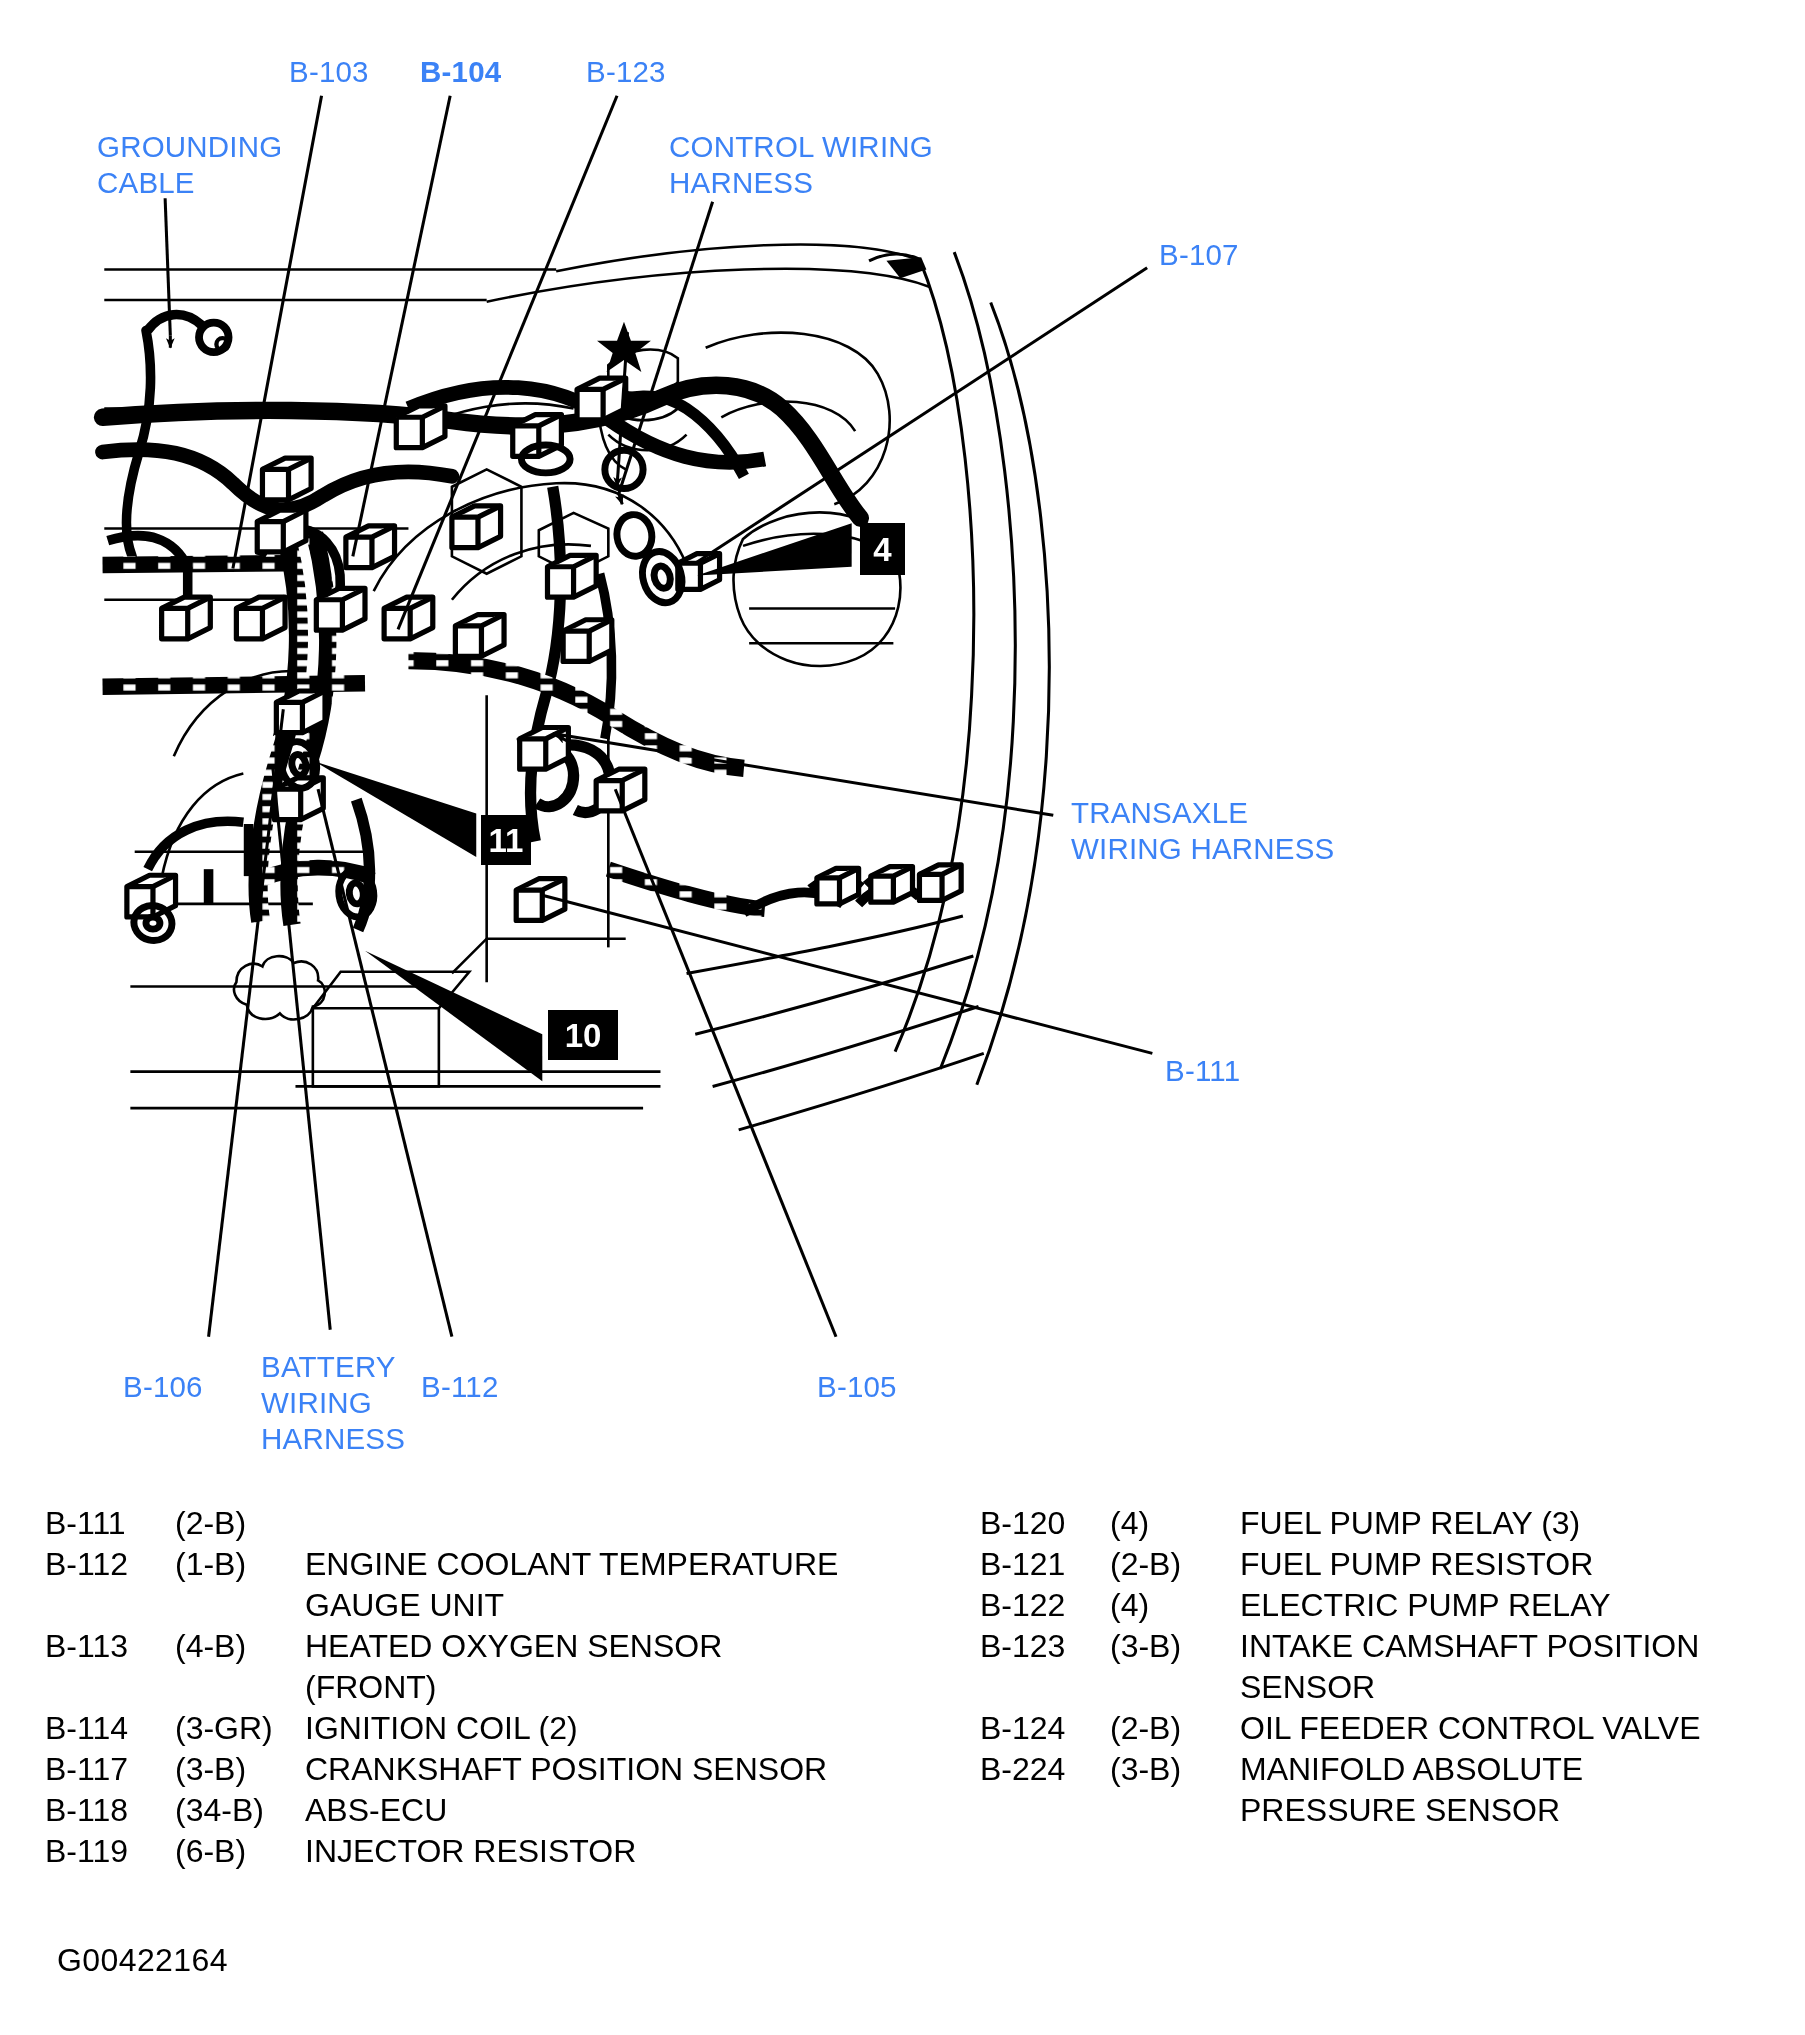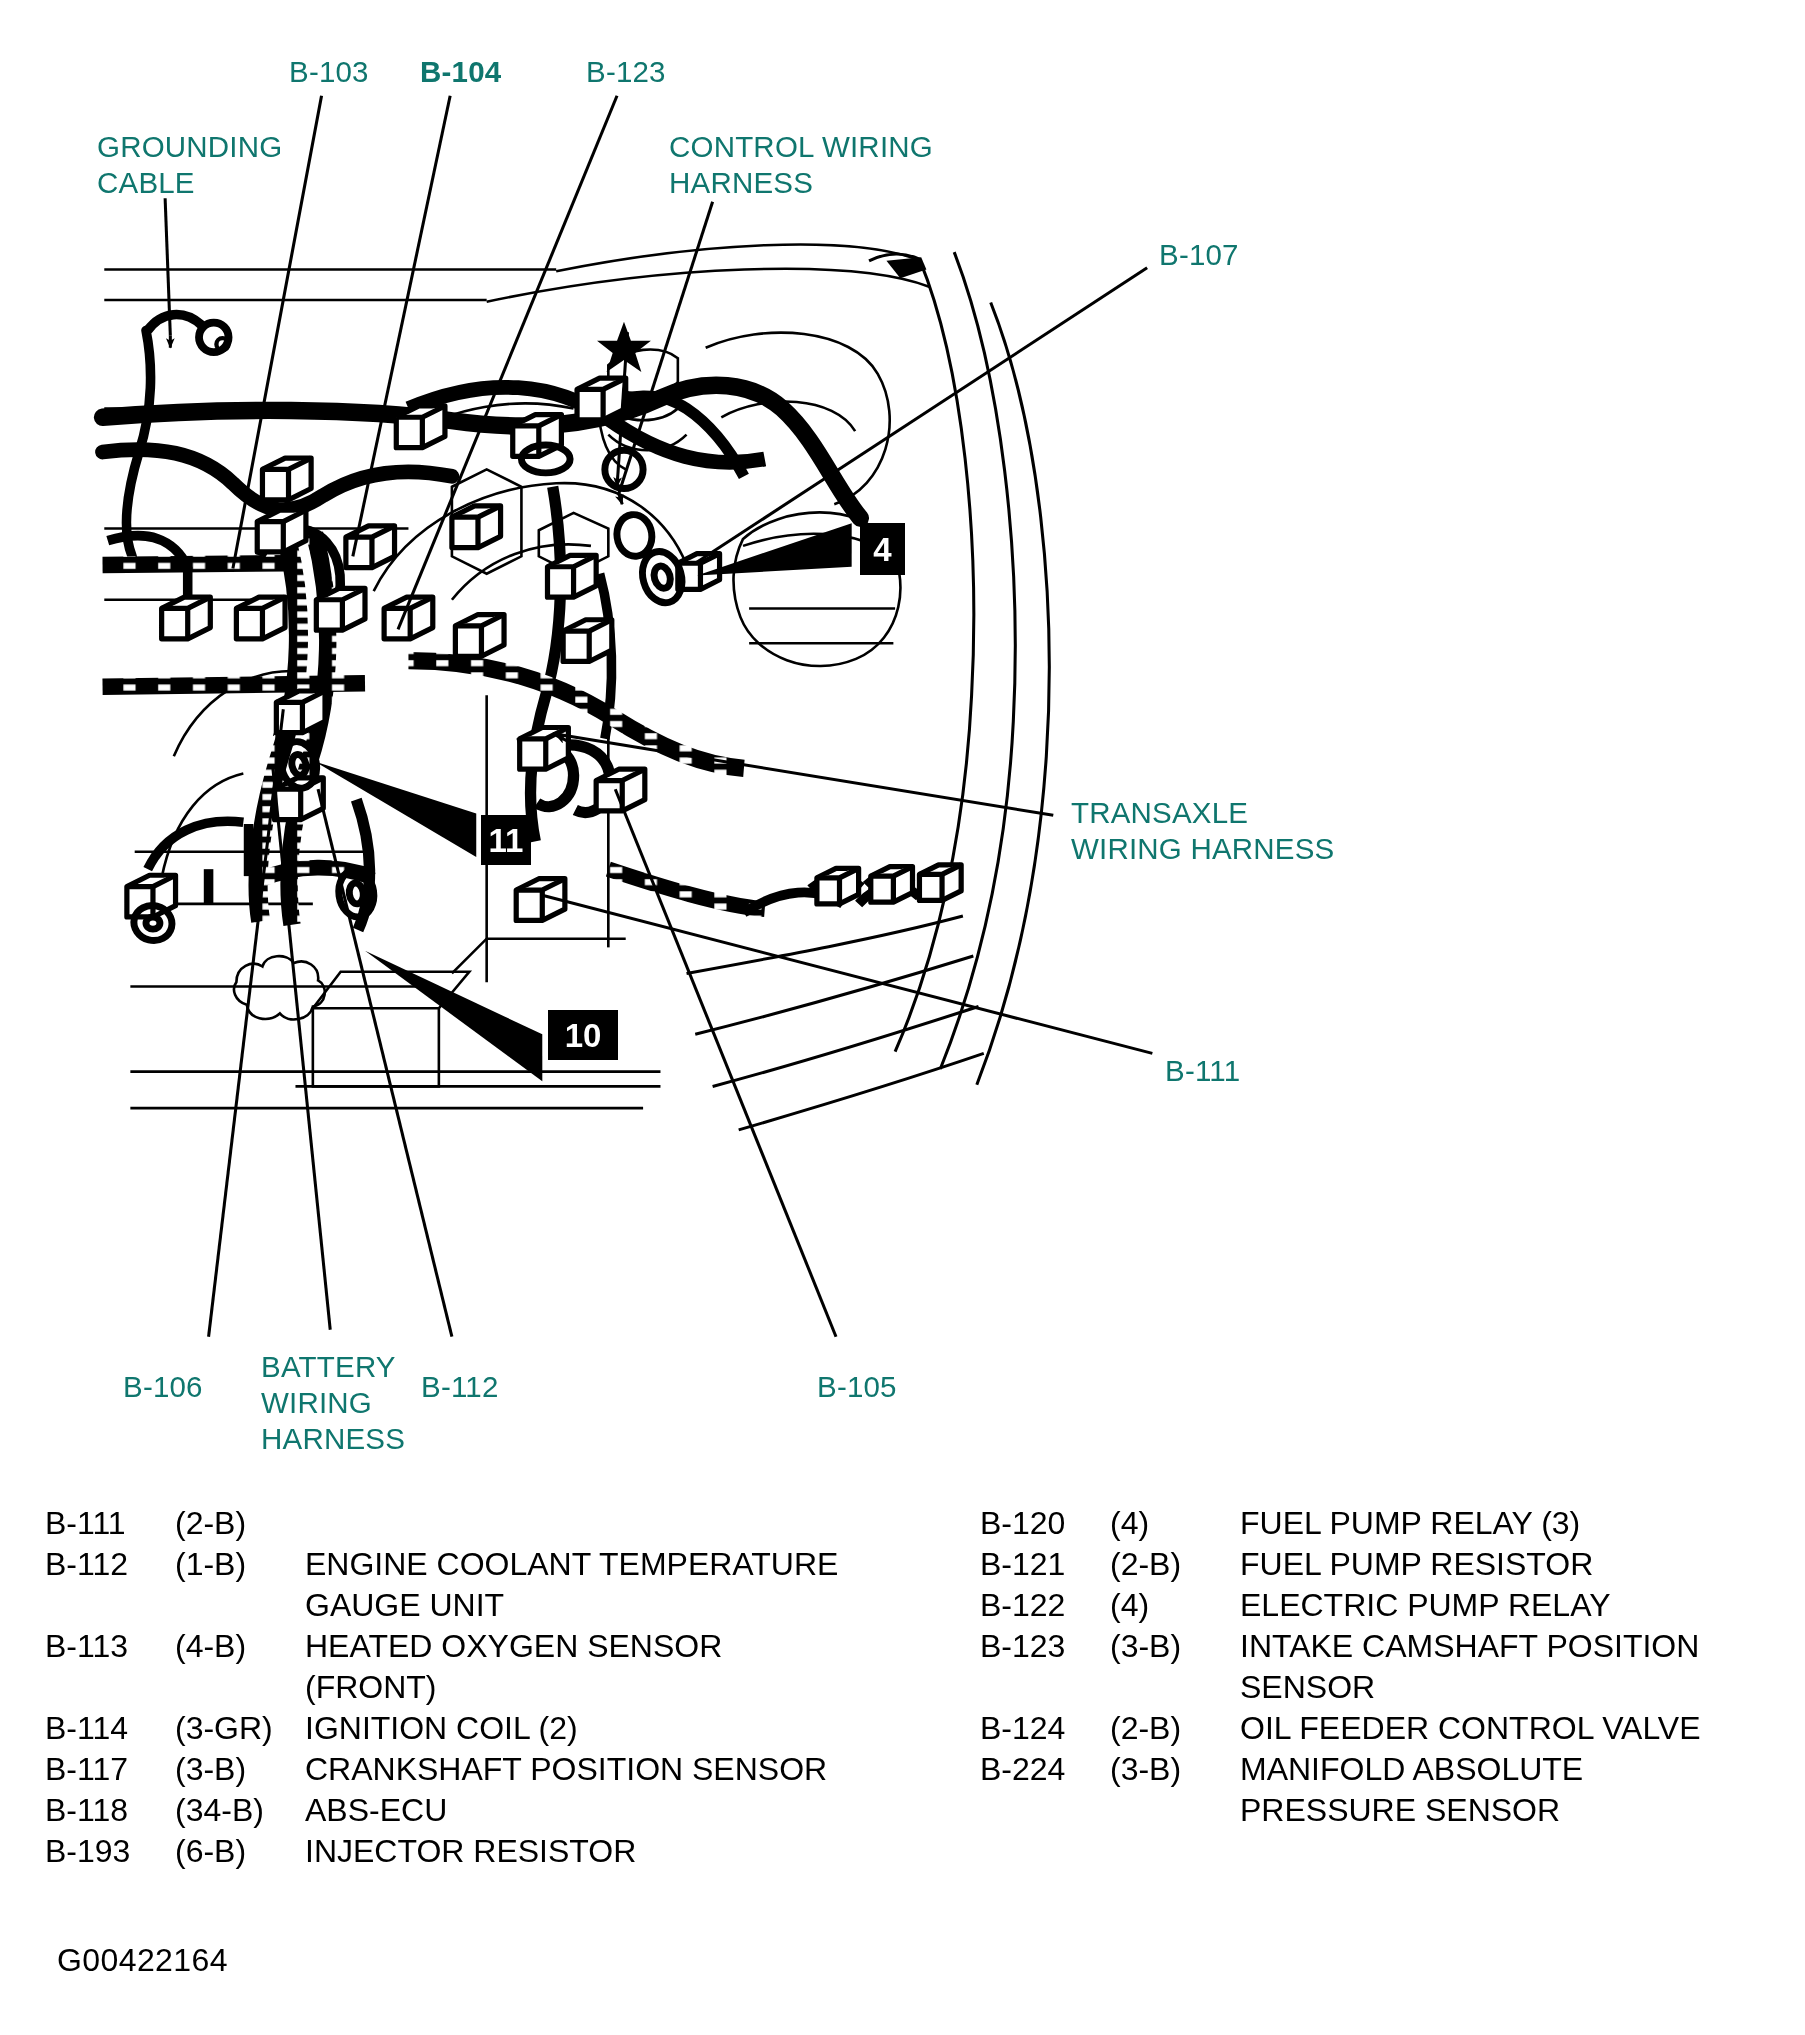--- a/index.html
+++ b/index.html
@@ -41,21 +41,21 @@
     display: block;
   }
 
   
   .callout-label {
     position: absolute;
     font-family: "Liberation Sans", sans-serif;
     font-size: 29.5px;
     line-height: 36px;
     letter-spacing: 0.2px;
-    color: #0f766e;
+    color: #3b82f6;
     white-space: pre;
   }
 
   
   .section-marker {
     position: absolute;
     background: #000000;
     color: #ffffff;
     font-family: "Liberation Sans", sans-serif;
     font-weight: bold;
@@ -498,21 +498,21 @@
         <span class="lg-desc">CRANKSHAFT POSITION SENSOR</span>
       </div>
 
       <div class="legend-row">
         <span class="lg-id">B-118</span>
         <span class="lg-pins">(34-B)</span>
         <span class="lg-desc">ABS-ECU</span>
       </div>
 
       <div class="legend-row">
-        <span class="lg-id">B-193</span>
+        <span class="lg-id">B-119</span>
         <span class="lg-pins">(6-B)</span>
         <span class="lg-desc">INJECTOR RESISTOR</span>
       </div>
 
     </div>
 
     <div class="legend-col" id="legend-col-right">
 
       <div class="legend-row">
         <span class="lg-id">B-120</span>

